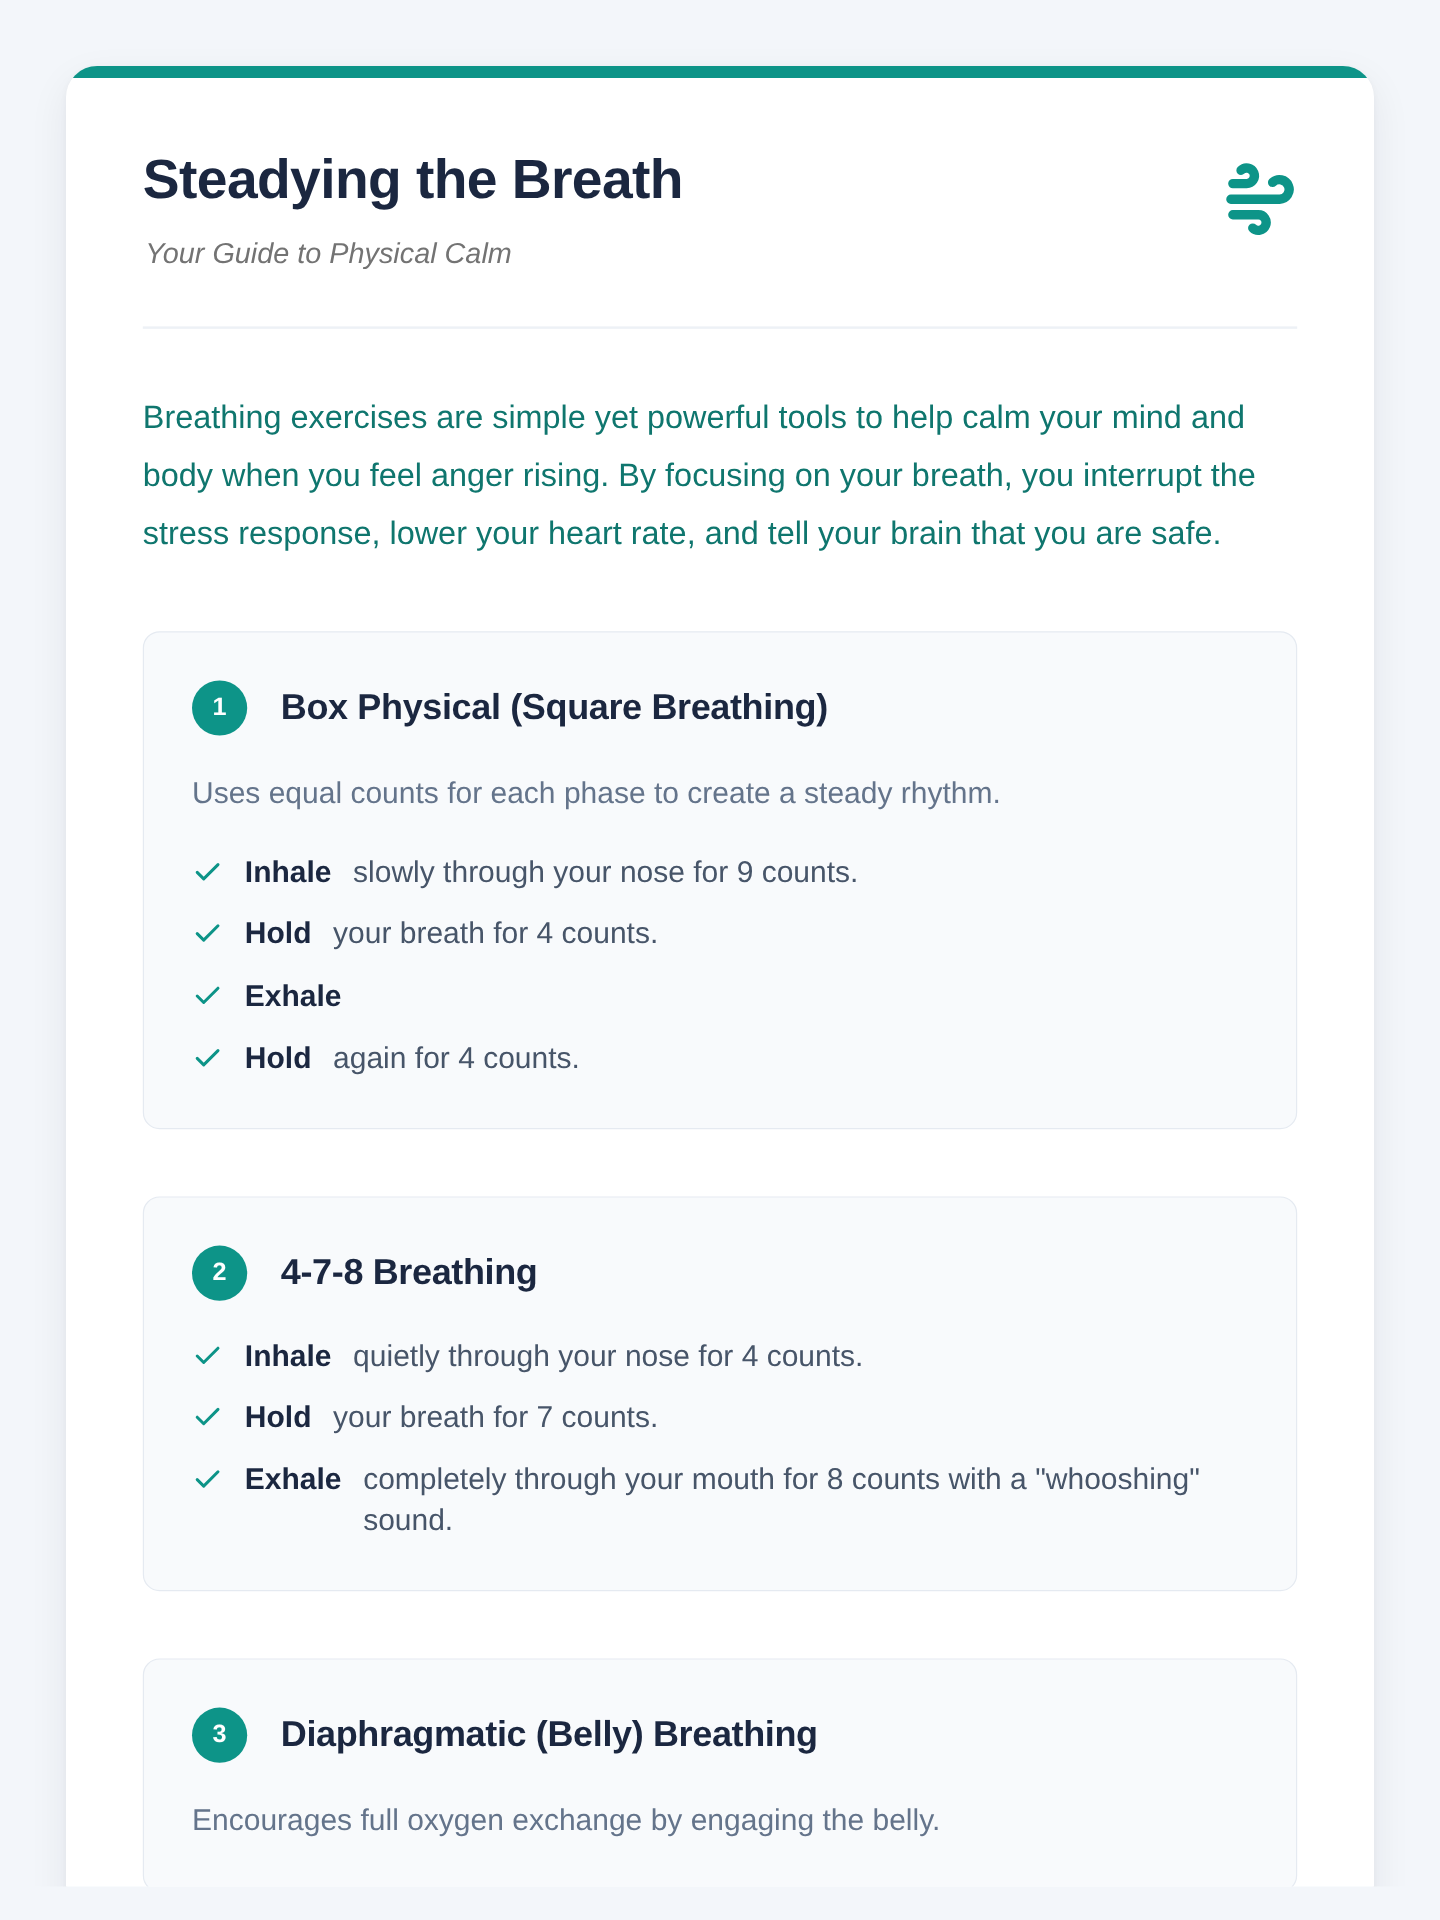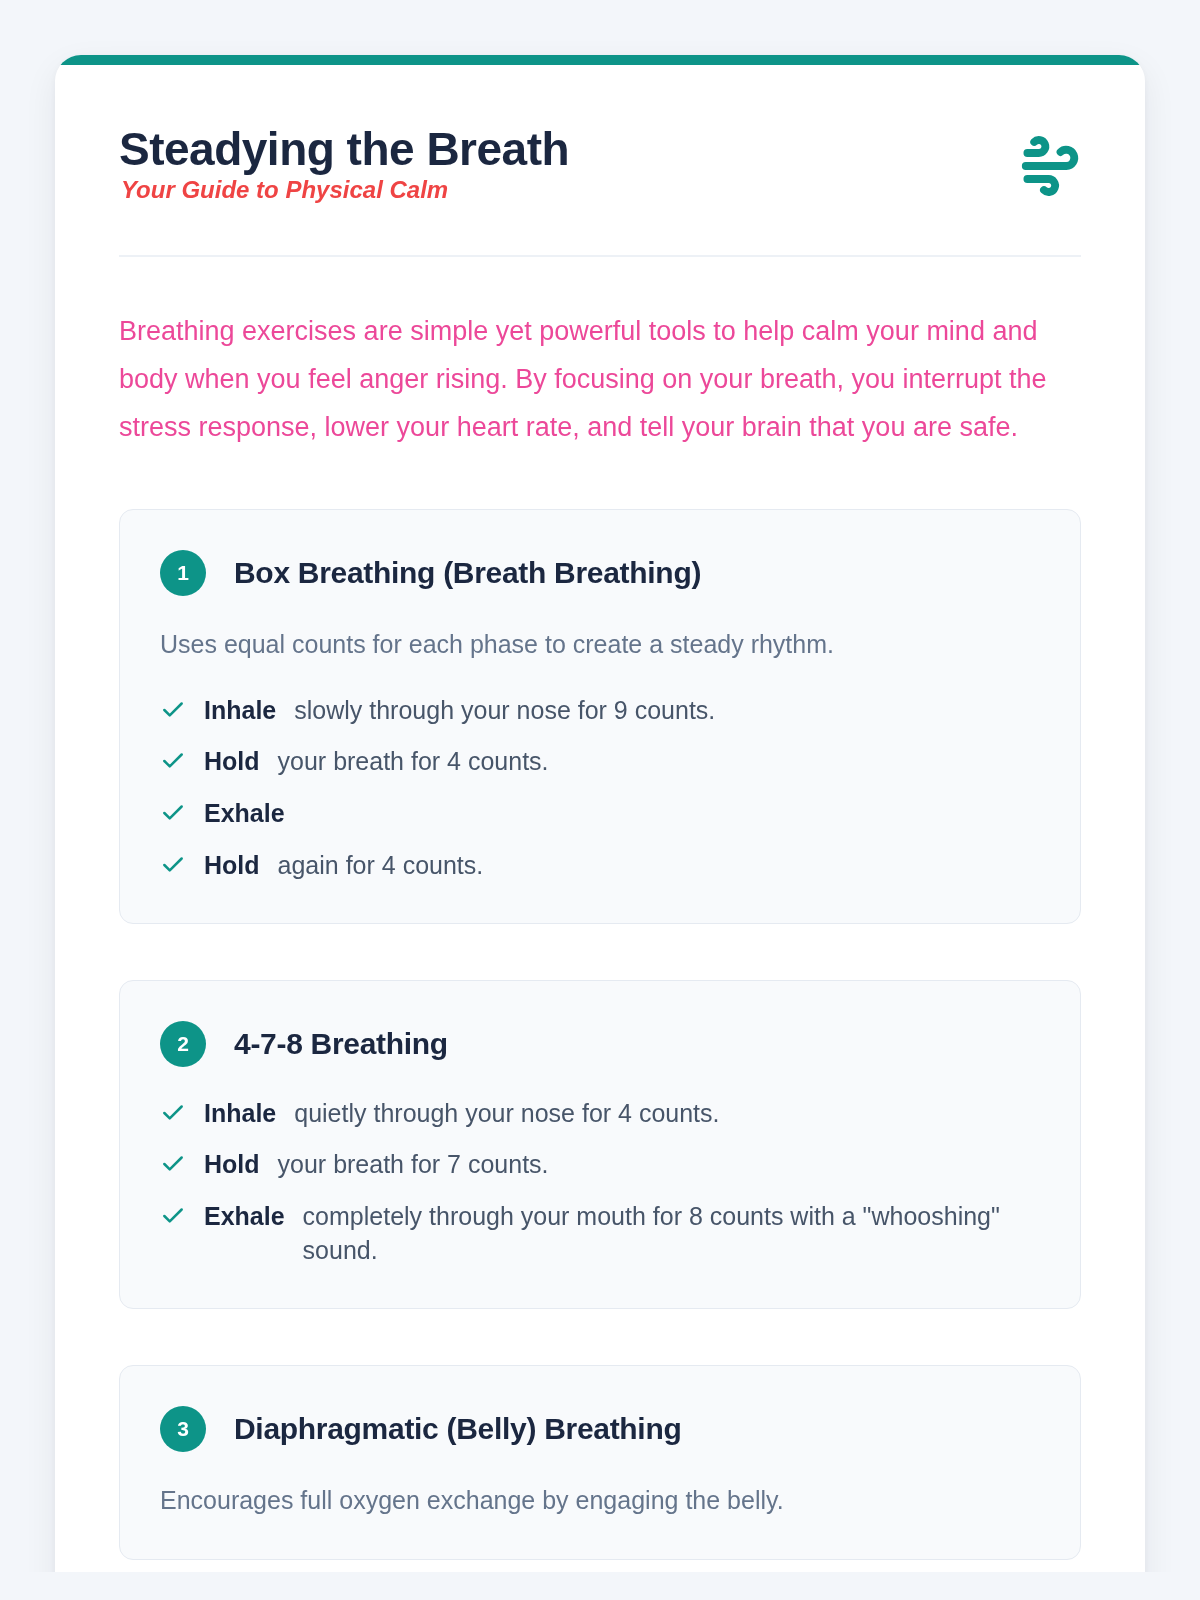--- a/index.html
+++ b/index.html
@@ -40,40 +40,40 @@
   }
   .page-title {
     margin: 0;
     font-size: 46px;
     line-height: 1.15;
     font-weight: 800;
     letter-spacing: -0.5px;
     color: #1b2740;
   }
   .page-subtitle {
-    margin: 0 0 0 2px;
+    margin: 22px 0 0 2px;
     font-size: 24px;
-    font-weight: 700;
+    font-weight: 400;
     font-style: italic;
-    color: #ef4444;
+    color: #737373;
   }
   .wind-icon-wrap {
     margin-top: 4px;
     flex: 0 0 auto;
   }
   .divider {
     border: none;
     border-top: 2px solid #edf1f6;
     margin: 46px 0 0 0;
   }
   .intro {
     margin: 50px 0 0 0;
     font-size: 27px;
     line-height: 1.78;
-    color: #ec4899;
+    color: #0f766e;
   }
   .sections {
     margin-top: 58px;
     display: flex;
     flex-direction: column;
     gap: 56px;
   }
   .section-card {
     background: #f8fafc;
     border: 1px solid #e5eaf1;
@@ -164,21 +164,21 @@
       </div>
 
       <hr class="divider">
 
       <p class="intro">Breathing exercises are simple yet powerful tools to help calm your mind and body when you feel anger rising. By focusing on your breath, you interrupt the stress response, lower your heart rate, and tell your brain that you are safe.</p>
 
       <div class="sections">
   <section class="section-card">
     <div class="section-header">
       <div class="section-badge">1</div>
-      <h2 class="section-title">Box Breathing (Breath Breathing)</h2>
+      <h2 class="section-title">Box Physical (Square Breathing)</h2>
     </div>
     <p class="section-desc">Uses equal counts for each phase to create a steady rhythm.</p>
     <ul class="steps">
   <li class="step">
     <span class="check-icon-wrap">
       <svg width="26" height="26" viewBox="0 0 24 24" fill="none" stroke="#0d9488" stroke-width="2.3" stroke-linecap="round" stroke-linejoin="round">
         <polyline points="20 6 9 17 4 12"></polyline>
       </svg>
     </span>
     <span class="step-term">Inhale</span>

